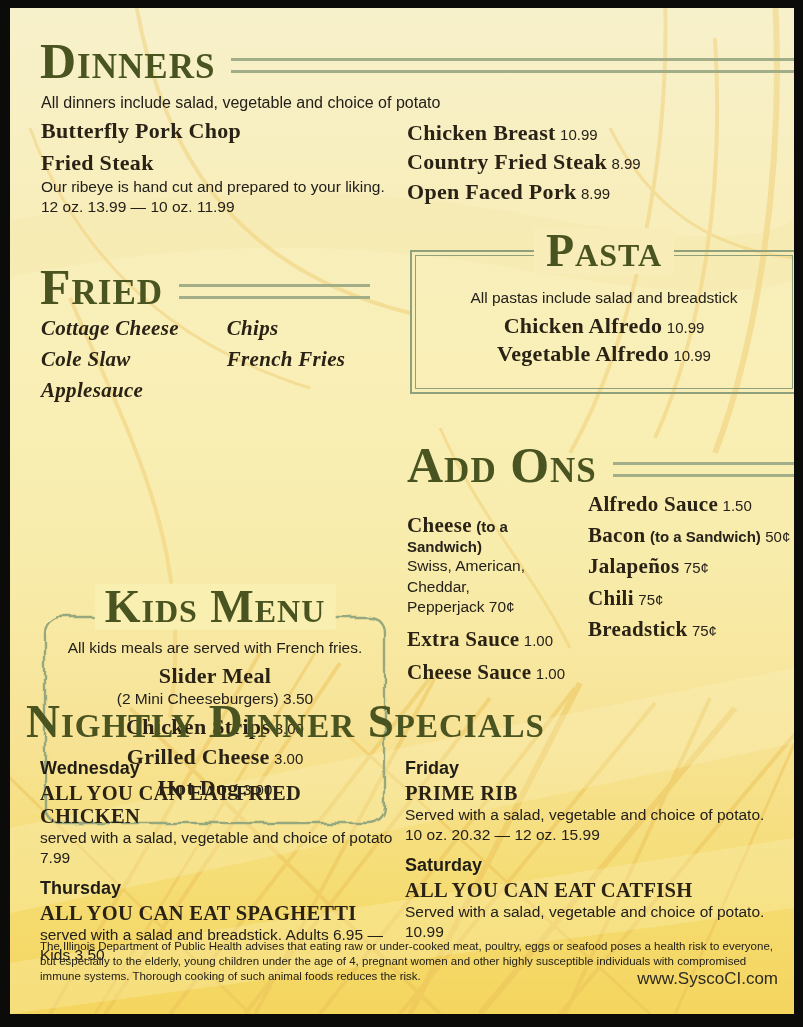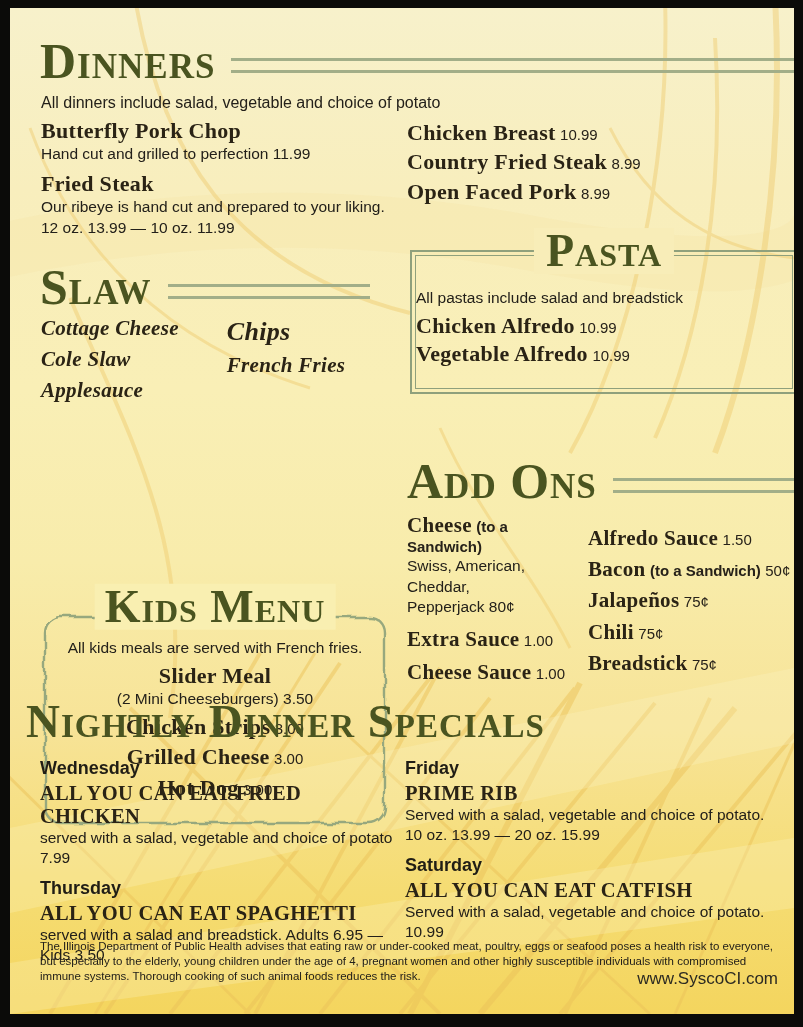--- a/index.html
+++ b/index.html
@@ -43,21 +43,21 @@
   }
   .price{font-family:"Liberation Sans", sans-serif;font-weight:400;font-size:15px;letter-spacing:0;}
   .desc{font-size:15.5px;line-height:1.32;color:#23201a;}
   .suffix{font-family:"Liberation Sans", sans-serif;font-weight:700;font-size:15px;}
 
   .mb4{margin-bottom:4px;} .mt6{margin-top:6px;}
 
   
   .pasta-box{width:384px;height:140px;border:2px solid #8fa07c;position:relative;}
   .pasta-inner{position:absolute;inset:3px;border:1px solid #8fa07c;
-    text-align:left;padding-top:33px;box-sizing:border-box;}
+    text-align:center;padding-top:33px;box-sizing:border-box;}
   .pasta-title{
     position:absolute;top:0;left:50%;transform:translate(-50%,-52%);
     background:#f8edb8;padding:0 12px;
   }
   
   .kids-box{width:356px;height:222px;position:relative;text-align:center;}
   .kids-title{
     position:absolute;top:0;left:50%;transform:translate(-50%,-55%);
     background:#f9efb1;padding:0 10px;white-space:nowrap;
   }
@@ -115,21 +115,20 @@
 
   <div class="layer sec-head" style="left:30px;top:28px;width:754px;">
     <span class="sec-title" style="font-size:50px;">Dinners</span>
     <div class="rule-dbl"></div>
   </div>
   <div class="layer note" style="left:31px;top:86px;">All dinners include salad, vegetable and choice of potato</div>
 
   <div class="layer" style="left:31px;top:110px;width:352px;">
     <div>
       <div class="item-name">Butterfly Pork Chop</div>
-      <div class="desc mb4">Hand cut and grilled to perfection 11.99</div>
     </div>
     <div class="mt6">
       <div class="item-name">Fried Steak</div>
       <div class="desc">Our ribeye is hand cut and prepared to your liking.</div>
       <div class="desc">12 oz. 13.99 — 10 oz. 11.99</div>
     </div>
   </div>
 
   <div class="layer" style="left:397px;top:112px;">
     <div style="margin-bottom:3px;">
@@ -140,31 +139,31 @@
       <span class="item-name">Country Fried Steak</span>
       <span class="price">8.99</span>
     </div>
     <div>
       <span class="item-name">Open Faced Pork</span>
       <span class="price">8.99</span>
     </div>
   </div>
 
   <div class="layer sec-head" style="left:30px;top:254px;width:330px;">
-    <span class="sec-title" style="font-size:50px;">Slaw</span>
+    <span class="sec-title" style="font-size:50px;">Fried</span>
     <div class="rule-dbl"></div>
   </div>
   <div class="layer col-flex" style="left:31px;top:308px;gap:48px;">
     <div>
       <div class="item-name" style="margin-bottom:6px;font-size:21px;">Cottage Cheese</div>
       <div class="item-name" style="margin-bottom:6px;font-size:21px;">Cole Slaw</div>
       <div class="item-name" style="font-size:21px;">Applesauce</div>
     </div>
     <div>
-      <div class="item-name" style="margin-bottom:6px;font-size:26px;">Chips</div>
+      <div class="item-name" style="margin-bottom:6px;font-size:21px;">Chips</div>
       <div class="item-name" style="font-size:21px;">French Fries</div>
     </div>
   </div>
 
   <div class="layer pasta-box" style="left:400px;top:242px;">
     <div class="pasta-inner">
       <div class="note" style="font-size:15.5px;">All pastas include salad and breadstick</div>
       <div class="mt6">
         <span class="item-name">Chicken Alfredo</span>
         <span class="price">10.99</span>
@@ -202,43 +201,43 @@
         <span class="price">3.00</span>
       </div>
       <div style="margin-top:4px;">
         <span class="item-name">Hot Dog</span>
         <span class="price">3.00</span>
       </div>
     </div>
     <span class="sec-title kids-title" style="font-size:46px;">Kids Menu</span>
   </div>
 
-  <div class="layer sec-head" style="left:397px;top:448px;width:388px;text-align:right;">
+  <div class="layer sec-head" style="left:397px;top:432px;width:388px;text-align:right;">
     <span class="sec-title" style="font-size:50px;">Add Ons</span>
     <div class="rule-dbl"></div>
   </div>
 
   <div class="layer" style="left:397px;top:505px;width:178px;">
     <div>
       <span class="item-name" style="font-size:21px;">Cheese</span>
       <span class="suffix">(to a Sandwich)</span>
       <div class="desc">Swiss, American, Cheddar,</div>
-      <div class="desc">Pepperjack 80¢</div>
+      <div class="desc">Pepperjack 70¢</div>
     </div>
     <div style="margin-top:9px;">
       <span class="item-name" style="font-size:21px;">Extra Sauce</span>
       <span class="price">1.00</span>
     </div>
     <div style="margin-top:8px;">
       <span class="item-name" style="font-size:21px;">Cheese Sauce</span>
       <span class="price">1.00</span>
     </div>
   </div>
 
-  <div class="layer" style="left:578px;top:518px;">
+  <div class="layer" style="left:578px;top:484px;">
     <div style="margin-bottom:6px;">
       <span class="item-name" style="font-size:21px;">Alfredo Sauce</span>
       <span class="price">1.50</span>
     </div>
     <div style="margin-bottom:6px;">
       <span class="item-name" style="font-size:21px;">Bacon</span>
       <span class="suffix">(to a Sandwich)</span>
       <span class="price">50¢</span>
     </div>
     <div style="margin-bottom:6px;">
@@ -270,21 +269,21 @@
       <div class="special-name">ALL YOU CAN EAT SPAGHETTI</div>
       <div class="desc">served with a salad and breadstick. Adults 6.95 — Kids 3.50</div>
     </div>
   </div>
 
   <div class="layer" style="left:395px;top:750px;width:384px;">
     <div>
       <div class="day" style="margin-top:0;">Friday</div>
       <div class="special-name">PRIME RIB</div>
       <div class="desc">Served with a salad, vegetable and choice of potato.</div>
-      <div class="desc">10 oz. 13.99 — 20 oz. 15.99</div>
+      <div class="desc">10 oz. 20.32 — 12 oz. 15.99</div>
     </div>
     <div>
       <div class="day">Saturday</div>
       <div class="special-name">ALL YOU CAN EAT CATFISH</div>
       <div class="desc">Served with a salad, vegetable and choice of potato. 10.99</div>
     </div>
   </div>
 
   <div class="layer footer-text" style="left:30px;top:931px;right:14px;">The Illinois Department of Public Health advises that eating raw or under-cooked meat, poultry, eggs or seafood poses a health risk to everyone, but especially to the elderly, young children under the age of 4, pregnant women and other highly susceptible individuals with compromised immune systems. Thorough cooking of such animal foods reduces the risk.</div>
   <div class="layer website" style="right:16px;top:961px;">www.SyscoCI.com</div>

